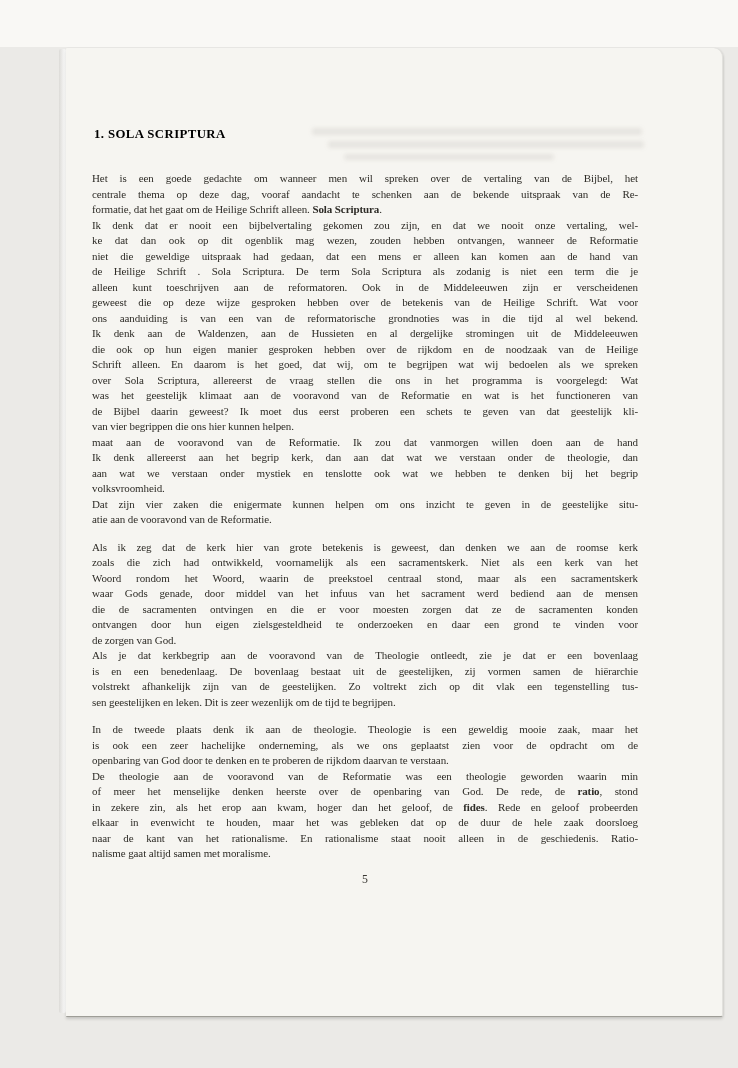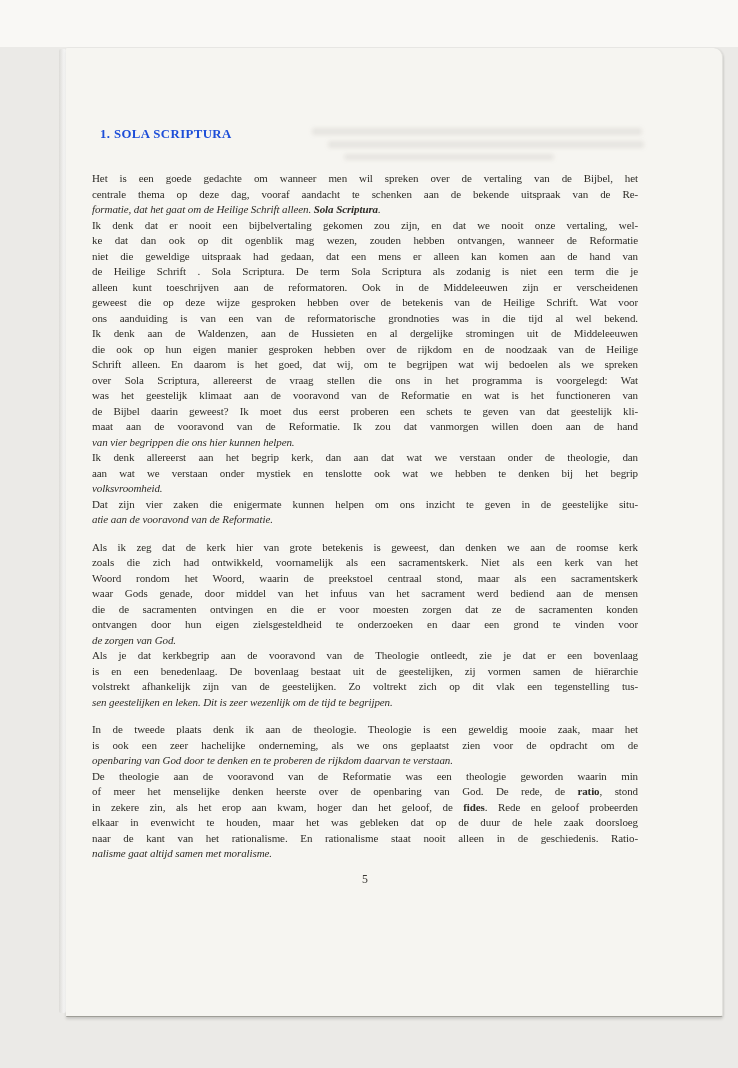--- a/index.html
+++ b/index.html
@@ -43,36 +43,36 @@
   .g1 { left: 246px; top: 80px;  width: 330px; height: 7px; }
   .g2 { left: 262px; top: 93px;  width: 316px; height: 7px; }
   .g3 { left: 278px; top: 106px; width: 210px; height: 6px; }
 
   .content {
     position: absolute; left: 26px; top: 79px;
     width: 546px;
     color: #2e2c27;
   }
   .heading {
-    margin: 0 0 0 8px;
+    margin: 0 0 0 2px;
     font-size: 12.8px; font-weight: bold;
     letter-spacing: 0.4px;
-    color: #1d4ed8;
+    color: #000000;
     height: 14px; line-height: 14px;
   }
   .textbody { margin-top: 30px; }
   .line {
     font-size: 11px;
     letter-spacing: -0.1px;
     line-height: 15.5px; height: 15.5px;
     overflow: hidden;
     text-align: justify;
     text-align-last: justify;
   }
-  .line.pend { text-align-last: left; font-style: italic; }
+  .line.pend { text-align-last: left; }
   .line.gap  { margin-top: 12px; }
   .b { font-weight: bold; }
   .pagenum {
     margin-top: 10px;
     text-align: center;
     font-size: 11.8px;
     color: #3a3833;
   }
 </style>
 </head>
@@ -99,22 +99,22 @@
           <div class="line"><span>de Heilige Schrift . Sola Scriptura. De term Sola Scriptura als zodanig is niet een term die je</span></div>
           <div class="line"><span>alleen kunt toeschrijven aan de reformatoren. Ook in de Middeleeuwen zijn er verscheidenen</span></div>
           <div class="line"><span>geweest die op deze wijze gesproken hebben over de betekenis van de Heilige Schrift. Wat voor</span></div>
           <div class="line"><span>ons aanduiding is van een van de reformatorische grondnoties was in die tijd al wel bekend.</span></div>
           <div class="line"><span>Ik denk aan de Waldenzen, aan de Hussieten en al dergelijke stromingen uit de Middeleeuwen</span></div>
           <div class="line"><span>die ook op hun eigen manier gesproken hebben over de rijkdom en de noodzaak van de Heilige</span></div>
           <div class="line"><span>Schrift alleen. En daarom is het goed, dat wij, om te begrijpen wat wij bedoelen als we spreken</span></div>
           <div class="line"><span>over Sola Scriptura, allereerst de vraag stellen die ons in het programma is voorgelegd: Wat</span></div>
           <div class="line"><span>was het geestelijk klimaat aan de vooravond van de Reformatie en wat is het functioneren van</span></div>
           <div class="line"><span>de Bijbel daarin geweest? Ik moet dus eerst proberen een schets te geven van dat geestelijk kli-</span></div>
+          <div class="line pend"><span>van vier begrippen die ons hier kunnen helpen.</span></div>
           <div class="line"><span>maat aan de vooravond van de Reformatie. Ik zou dat vanmorgen willen doen aan de hand</span></div>
-          <div class="line pend"><span>van vier begrippen die ons hier kunnen helpen.</span></div>
           <div class="line"><span>Ik denk allereerst aan het begrip kerk, dan aan dat wat we verstaan onder de theologie, dan</span></div>
           <div class="line"><span>aan wat we verstaan onder mystiek en tenslotte ook wat we hebben te denken bij het begrip</span></div>
           <div class="line pend"><span>volksvroomheid.</span></div>
           <div class="line"><span>Dat zijn vier zaken die enigermate kunnen helpen om ons inzicht te geven in de geestelijke situ-</span></div>
           <div class="line pend"><span>atie aan de vooravond van de Reformatie.</span></div>
           <div class="line gap"><span>Als ik zeg dat de kerk hier van grote betekenis is geweest, dan denken we aan de roomse kerk</span></div>
           <div class="line"><span>zoals die zich had ontwikkeld, voornamelijk als een sacramentskerk. Niet als een kerk van het</span></div>
           <div class="line"><span>Woord rondom het Woord, waarin de preekstoel centraal stond, maar als een sacramentskerk</span></div>
           <div class="line"><span>waar Gods genade, door middel van het infuus van het sacrament werd bediend aan de mensen</span></div>
           <div class="line"><span>die de sacramenten ontvingen en die er voor moesten zorgen dat ze de sacramenten konden</span></div>

